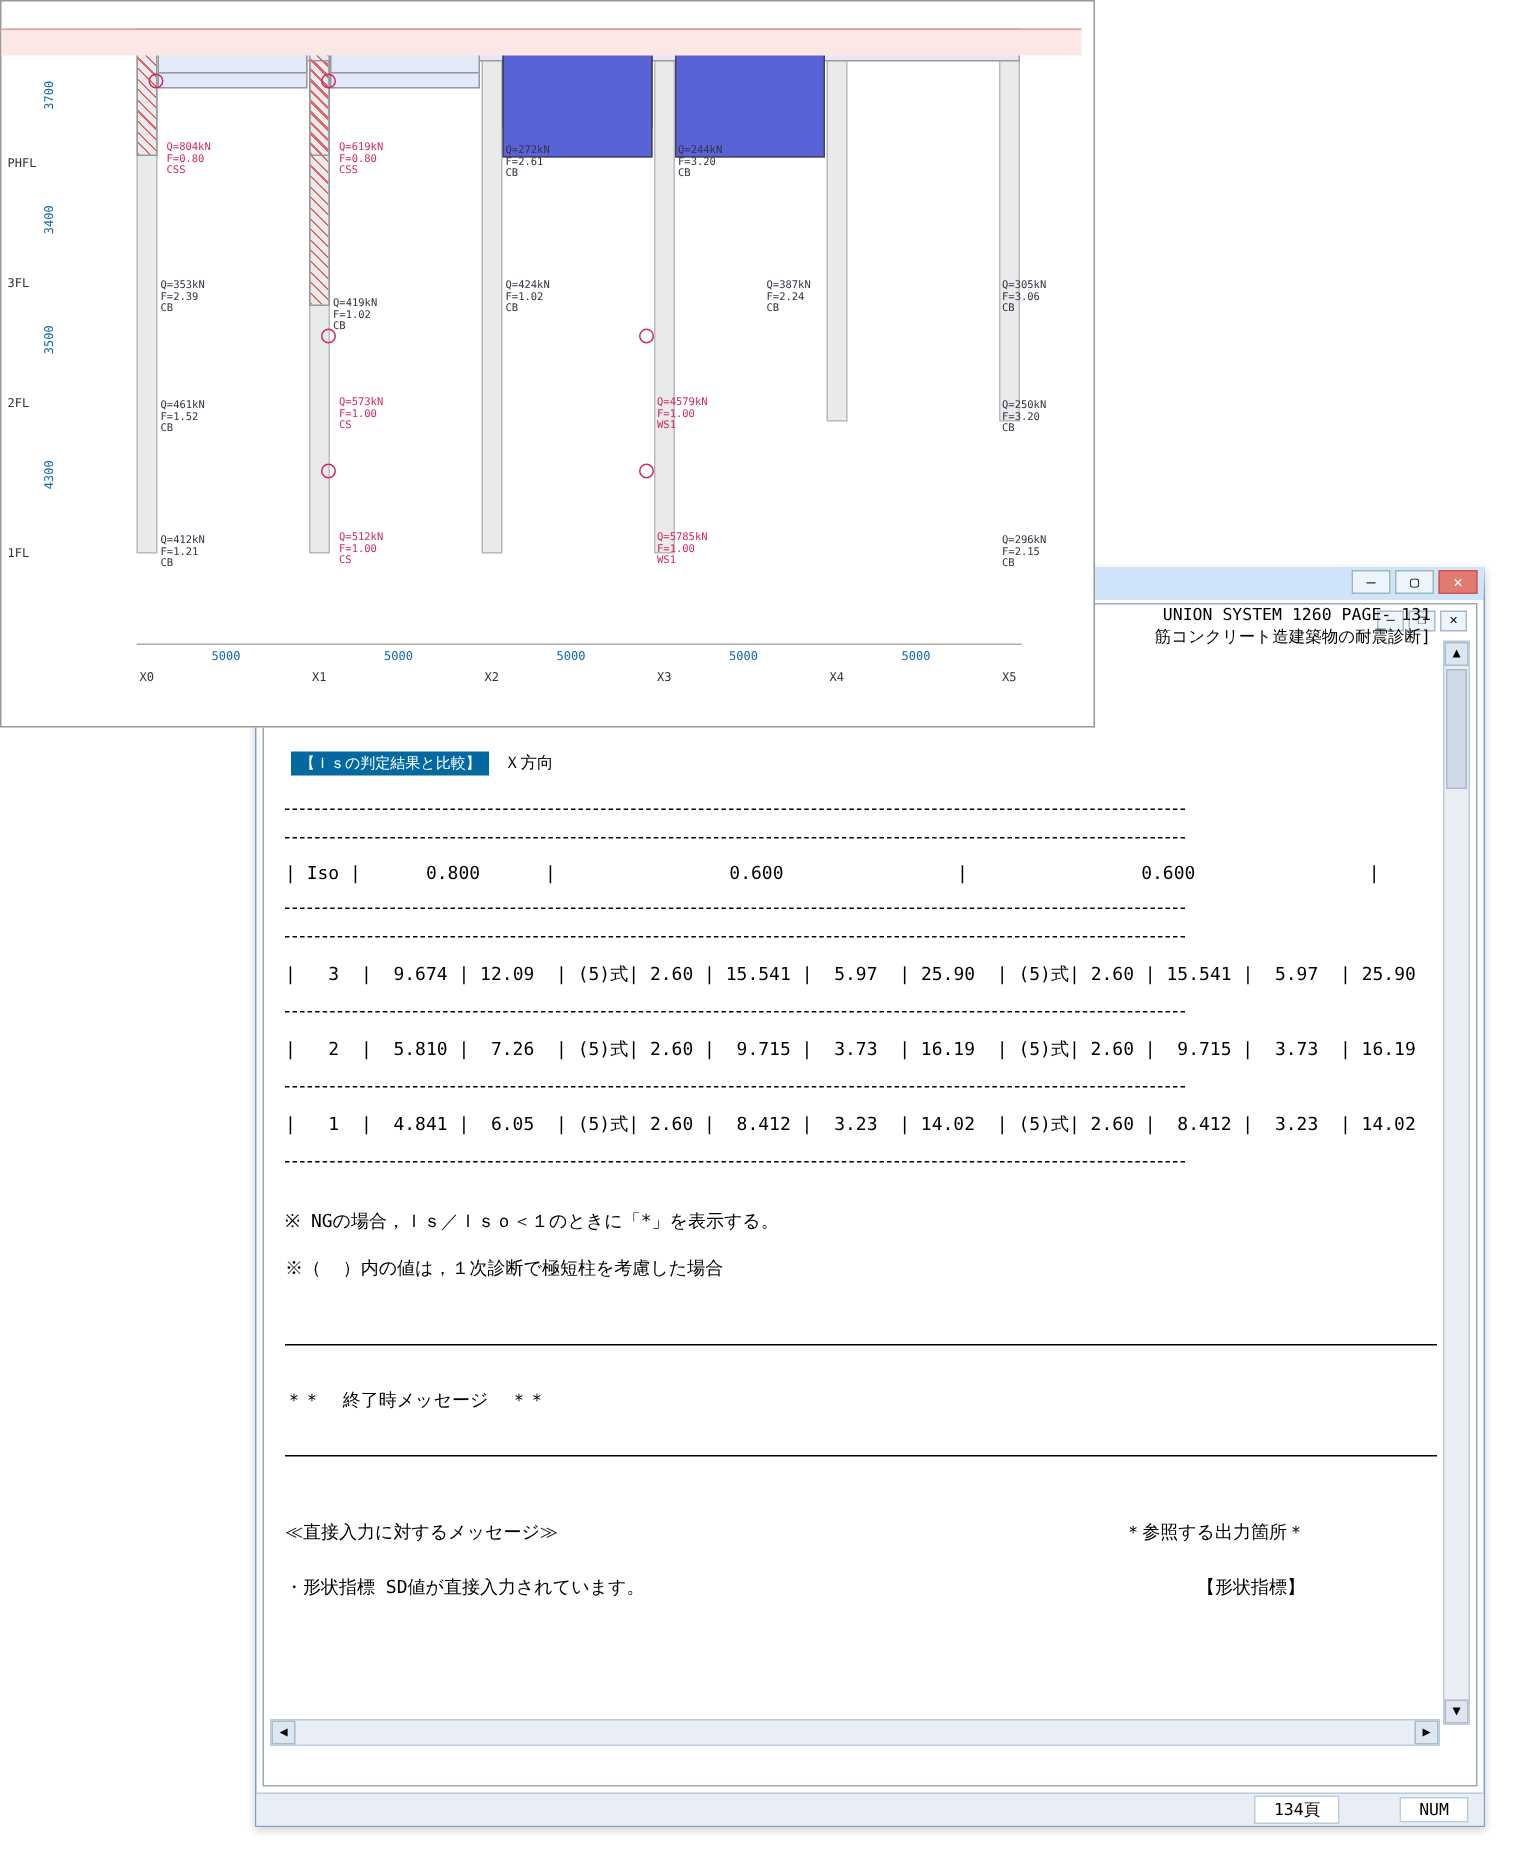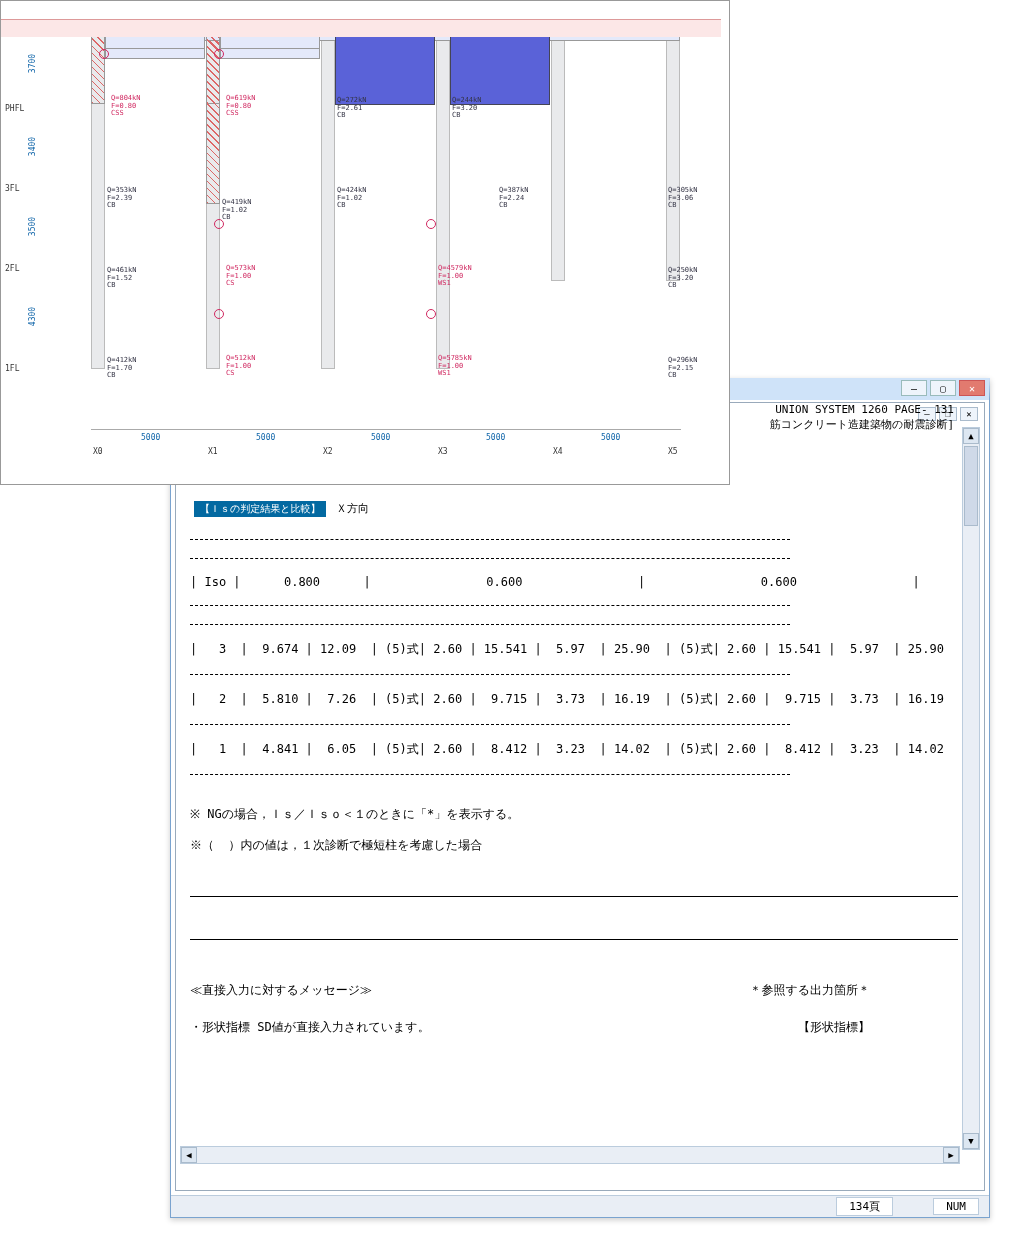--- a/index.html
+++ b/index.html
@@ -305,21 +305,21 @@
 
     <div class="val-label" style="left:66px; top:120px"><span>Q=353kN</span>
 <span>F=2.39</span>
 <span>CB</span></div>
     <div class="val-label" style="left:181px; top:132px"><span>Q=419kN</span>
 <span>F=1.02</span>
 <span>CB</span></div>
     <div class="val-label" style="left:296px; top:120px"><span>Q=424kN</span>
 <span>F=1.02</span>
 <span>CB</span></div>
-    <div class="val-label" style="left:458px; top:120px"><span>Q=387kN</span>
+    <div class="val-label" style="left:470px; top:120px"><span>Q=387kN</span>
 <span>F=2.24</span>
 <span>CB</span></div>
     <div class="val-label" style="left:627px; top:120px"><span>Q=305kN</span>
 <span>F=3.06</span>
 <span>CB</span></div>
 
     <div class="val-label" style="left:66px; top:200px"><span>Q=461kN</span>
 <span>F=1.52</span>
 <span>CB</span></div>
     <div class="circ" style="left:173px; top:200px"></div>
@@ -328,21 +328,21 @@
 <span>CS</span></div>
     <div class="circ" style="left:385px; top:200px"></div>
     <div class="val-label val-mag" style="left:397px; top:198px"><span>Q=4579kN</span>
 <span>F=1.00</span>
 <span>WS1</span></div>
     <div class="val-label" style="left:627px; top:200px"><span>Q=250kN</span>
 <span>F=3.20</span>
 <span>CB</span></div>
 
     <div class="val-label" style="left:66px; top:290px"><span>Q=412kN</span>
-<span>F=1.70</span>
+<span>F=1.21</span>
 <span>CB</span></div>
     <div class="circ" style="left:173px; top:290px"></div>
     <div class="val-label val-mag" style="left:185px; top:288px"><span>Q=512kN</span>
 <span>F=1.00</span>
 <span>CS</span></div>
     <div class="circ" style="left:385px; top:290px"></div>
     <div class="val-label val-mag" style="left:397px; top:288px"><span>Q=5785kN</span>
 <span>F=1.00</span>
 <span>WS1</span></div>
     <div class="val-label" style="left:627px; top:290px"><span>Q=296kN</span>
@@ -395,20 +395,21 @@
 <div class="dashline" style="width:600px"></div>
 <div>|   <span>2</span>  |  <span>5.810</span> |  <span>7.26</span>  | <span>(5)式</span>| <span>2.60</span> |  <span>9.715</span> |  <span>3.73</span>  | <span>16.19</span>  | <span>(5)式</span>| <span>2.60</span> |  <span>9.715</span> |  <span>3.73</span>  | <span>16.19</span>  |</div>
 <div class="dashline" style="width:600px"></div>
 <div>|   <span>1</span>  |  <span>4.841</span> |  <span>6.05</span>  | <span>(5)式</span>| <span>2.60</span> |  <span>8.412</span> |  <span>3.23</span>  | <span>14.02</span>  | <span>(5)式</span>| <span>2.60</span> |  <span>8.412</span> |  <span>3.23</span>  | <span>14.02</span>  |</div>
 <div class="dashline" style="width:600px"></div>
 
 <div class="sec">※ NGの場合，Ｉｓ／Ｉｓｏ＜１のときに「*」を表示する。</div>
 <div class="sec">※（  ）内の値は，１次診断で極短柱を考慮した場合</div>
 
 <div class="ruler"></div>
+<div class="sec">＊＊  終了時メッセージ  ＊＊</div>
 <div class="ruler"></div>
 
 <div style="display:flex; justify-content:space-between; width:680px"><span>≪直接入力に対するメッセージ≫</span><span>＊参照する出力箇所＊</span></div>
 <div style="display:flex; justify-content:space-between; width:680px; margin-top:6px"><span>・形状指標 SD値が直接入力されています。</span><span>【形状指標】</span></div>
 
 
 
 
 
 

